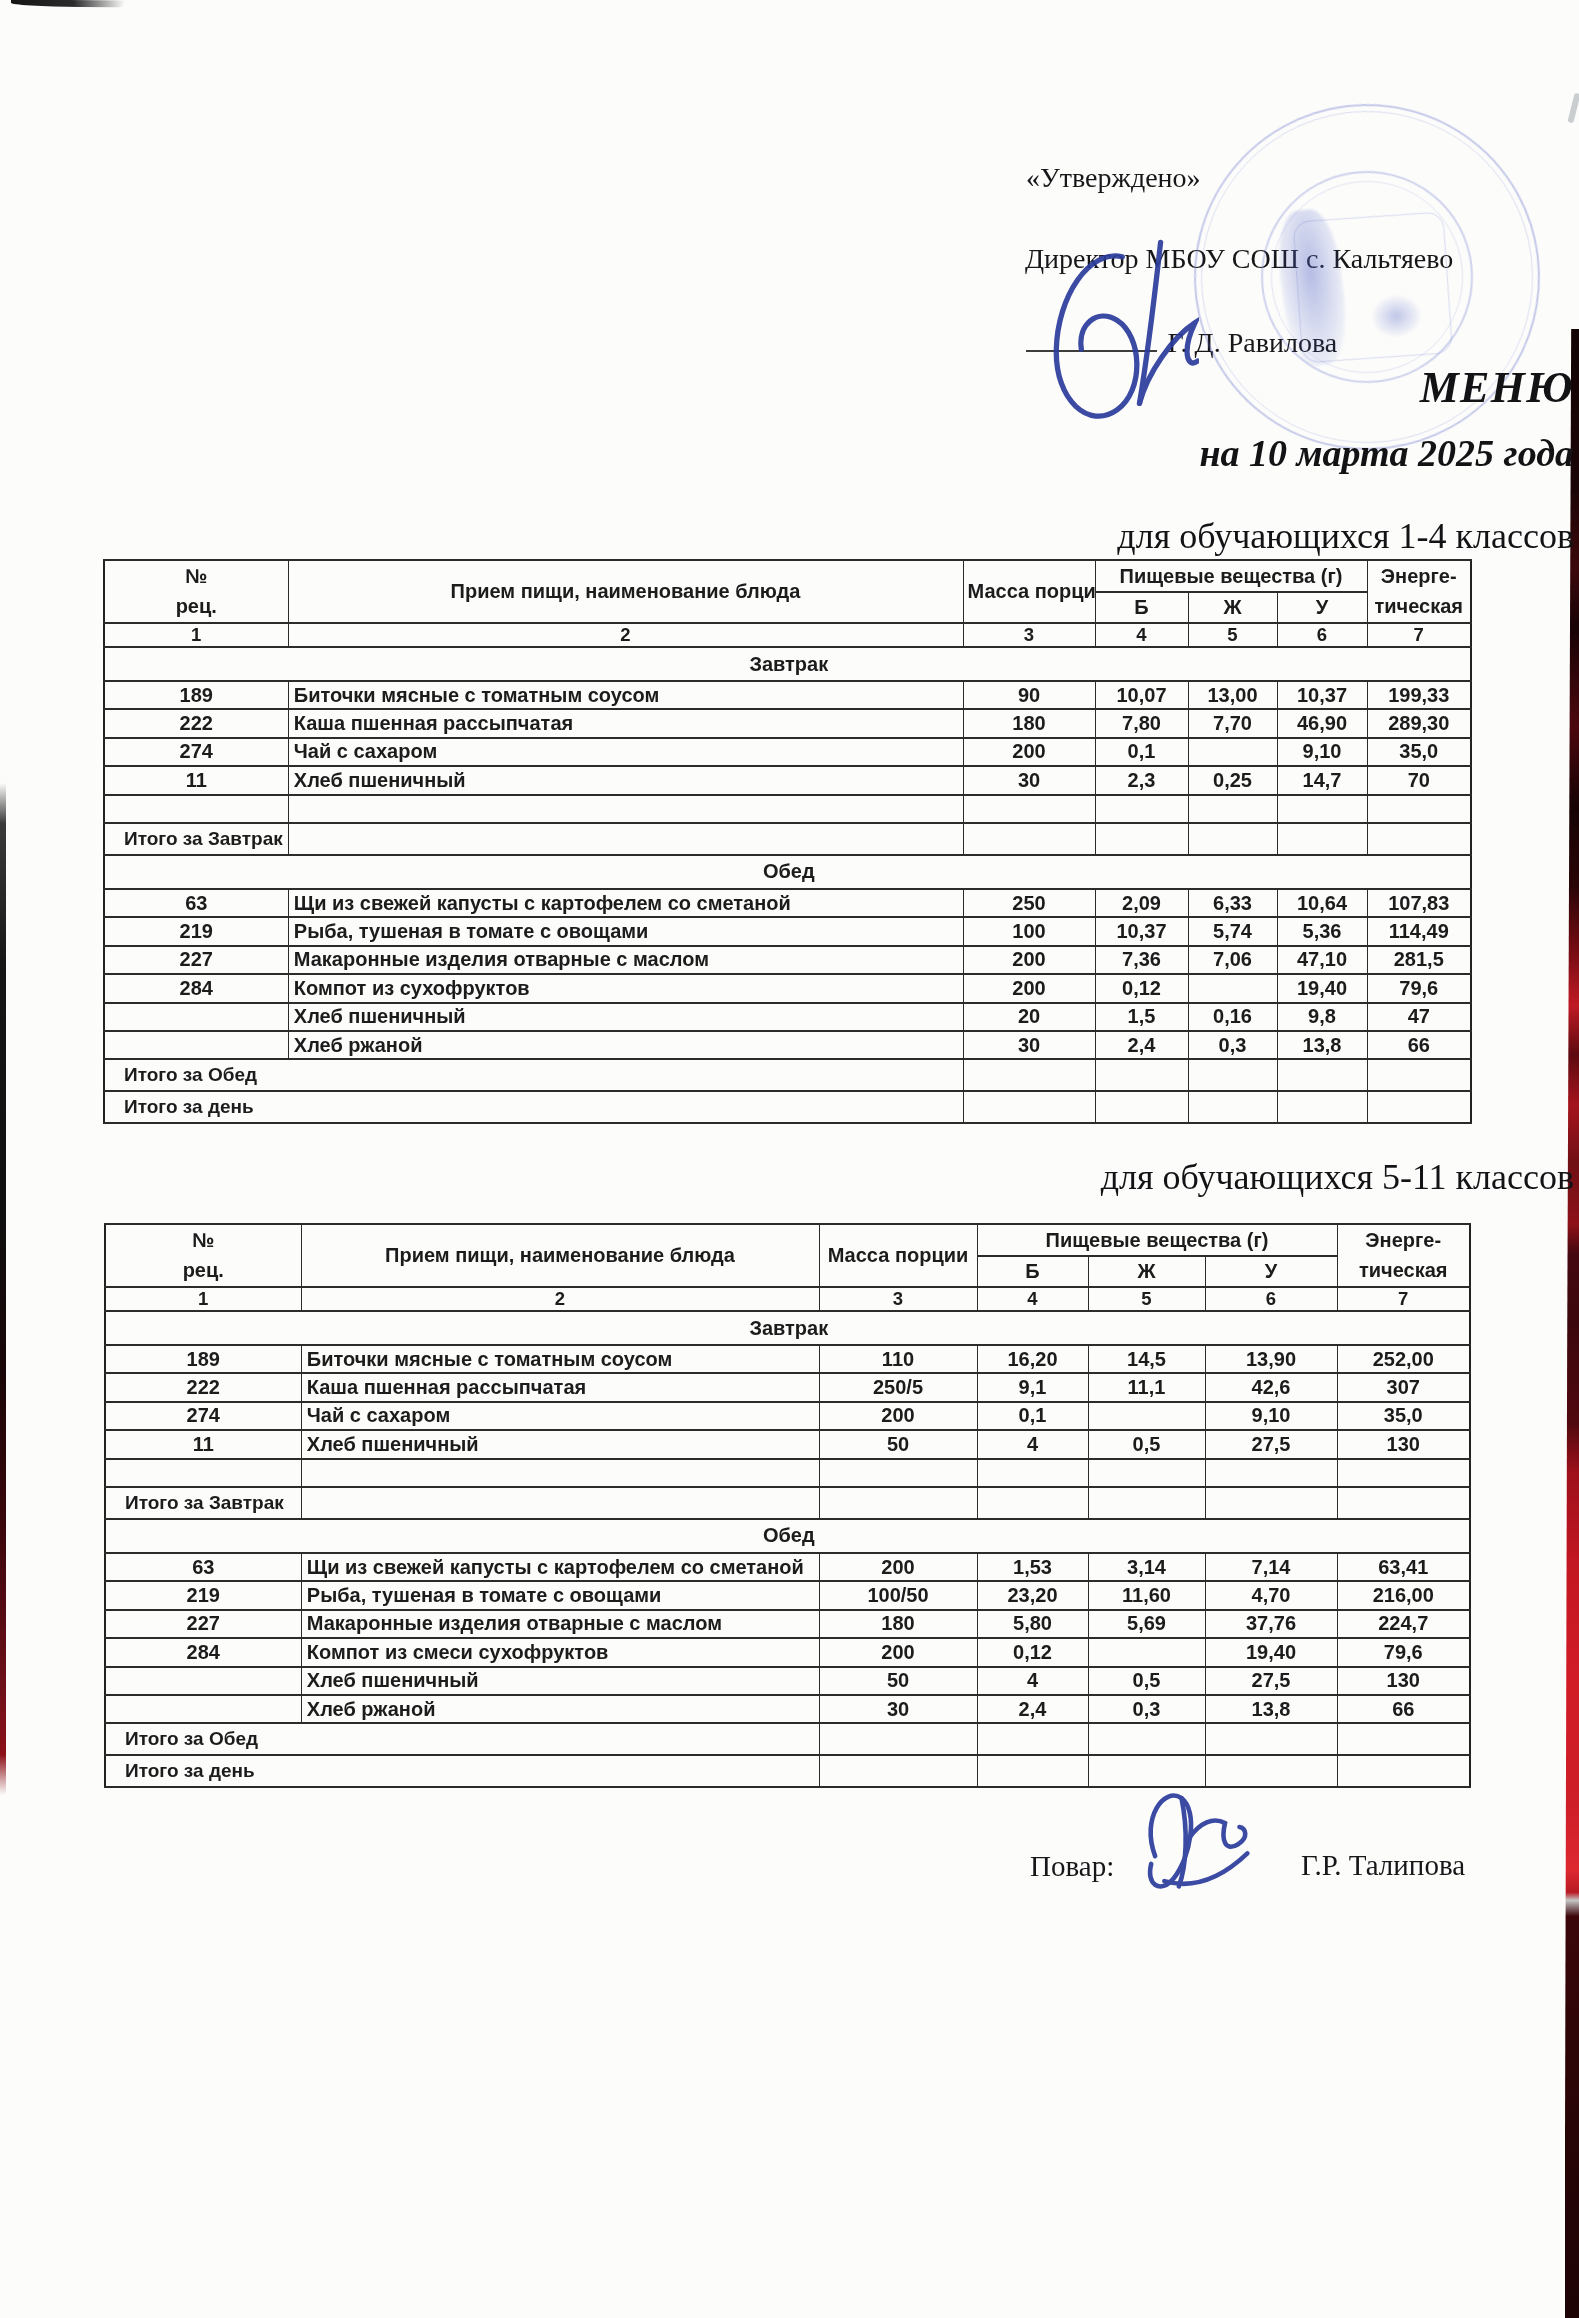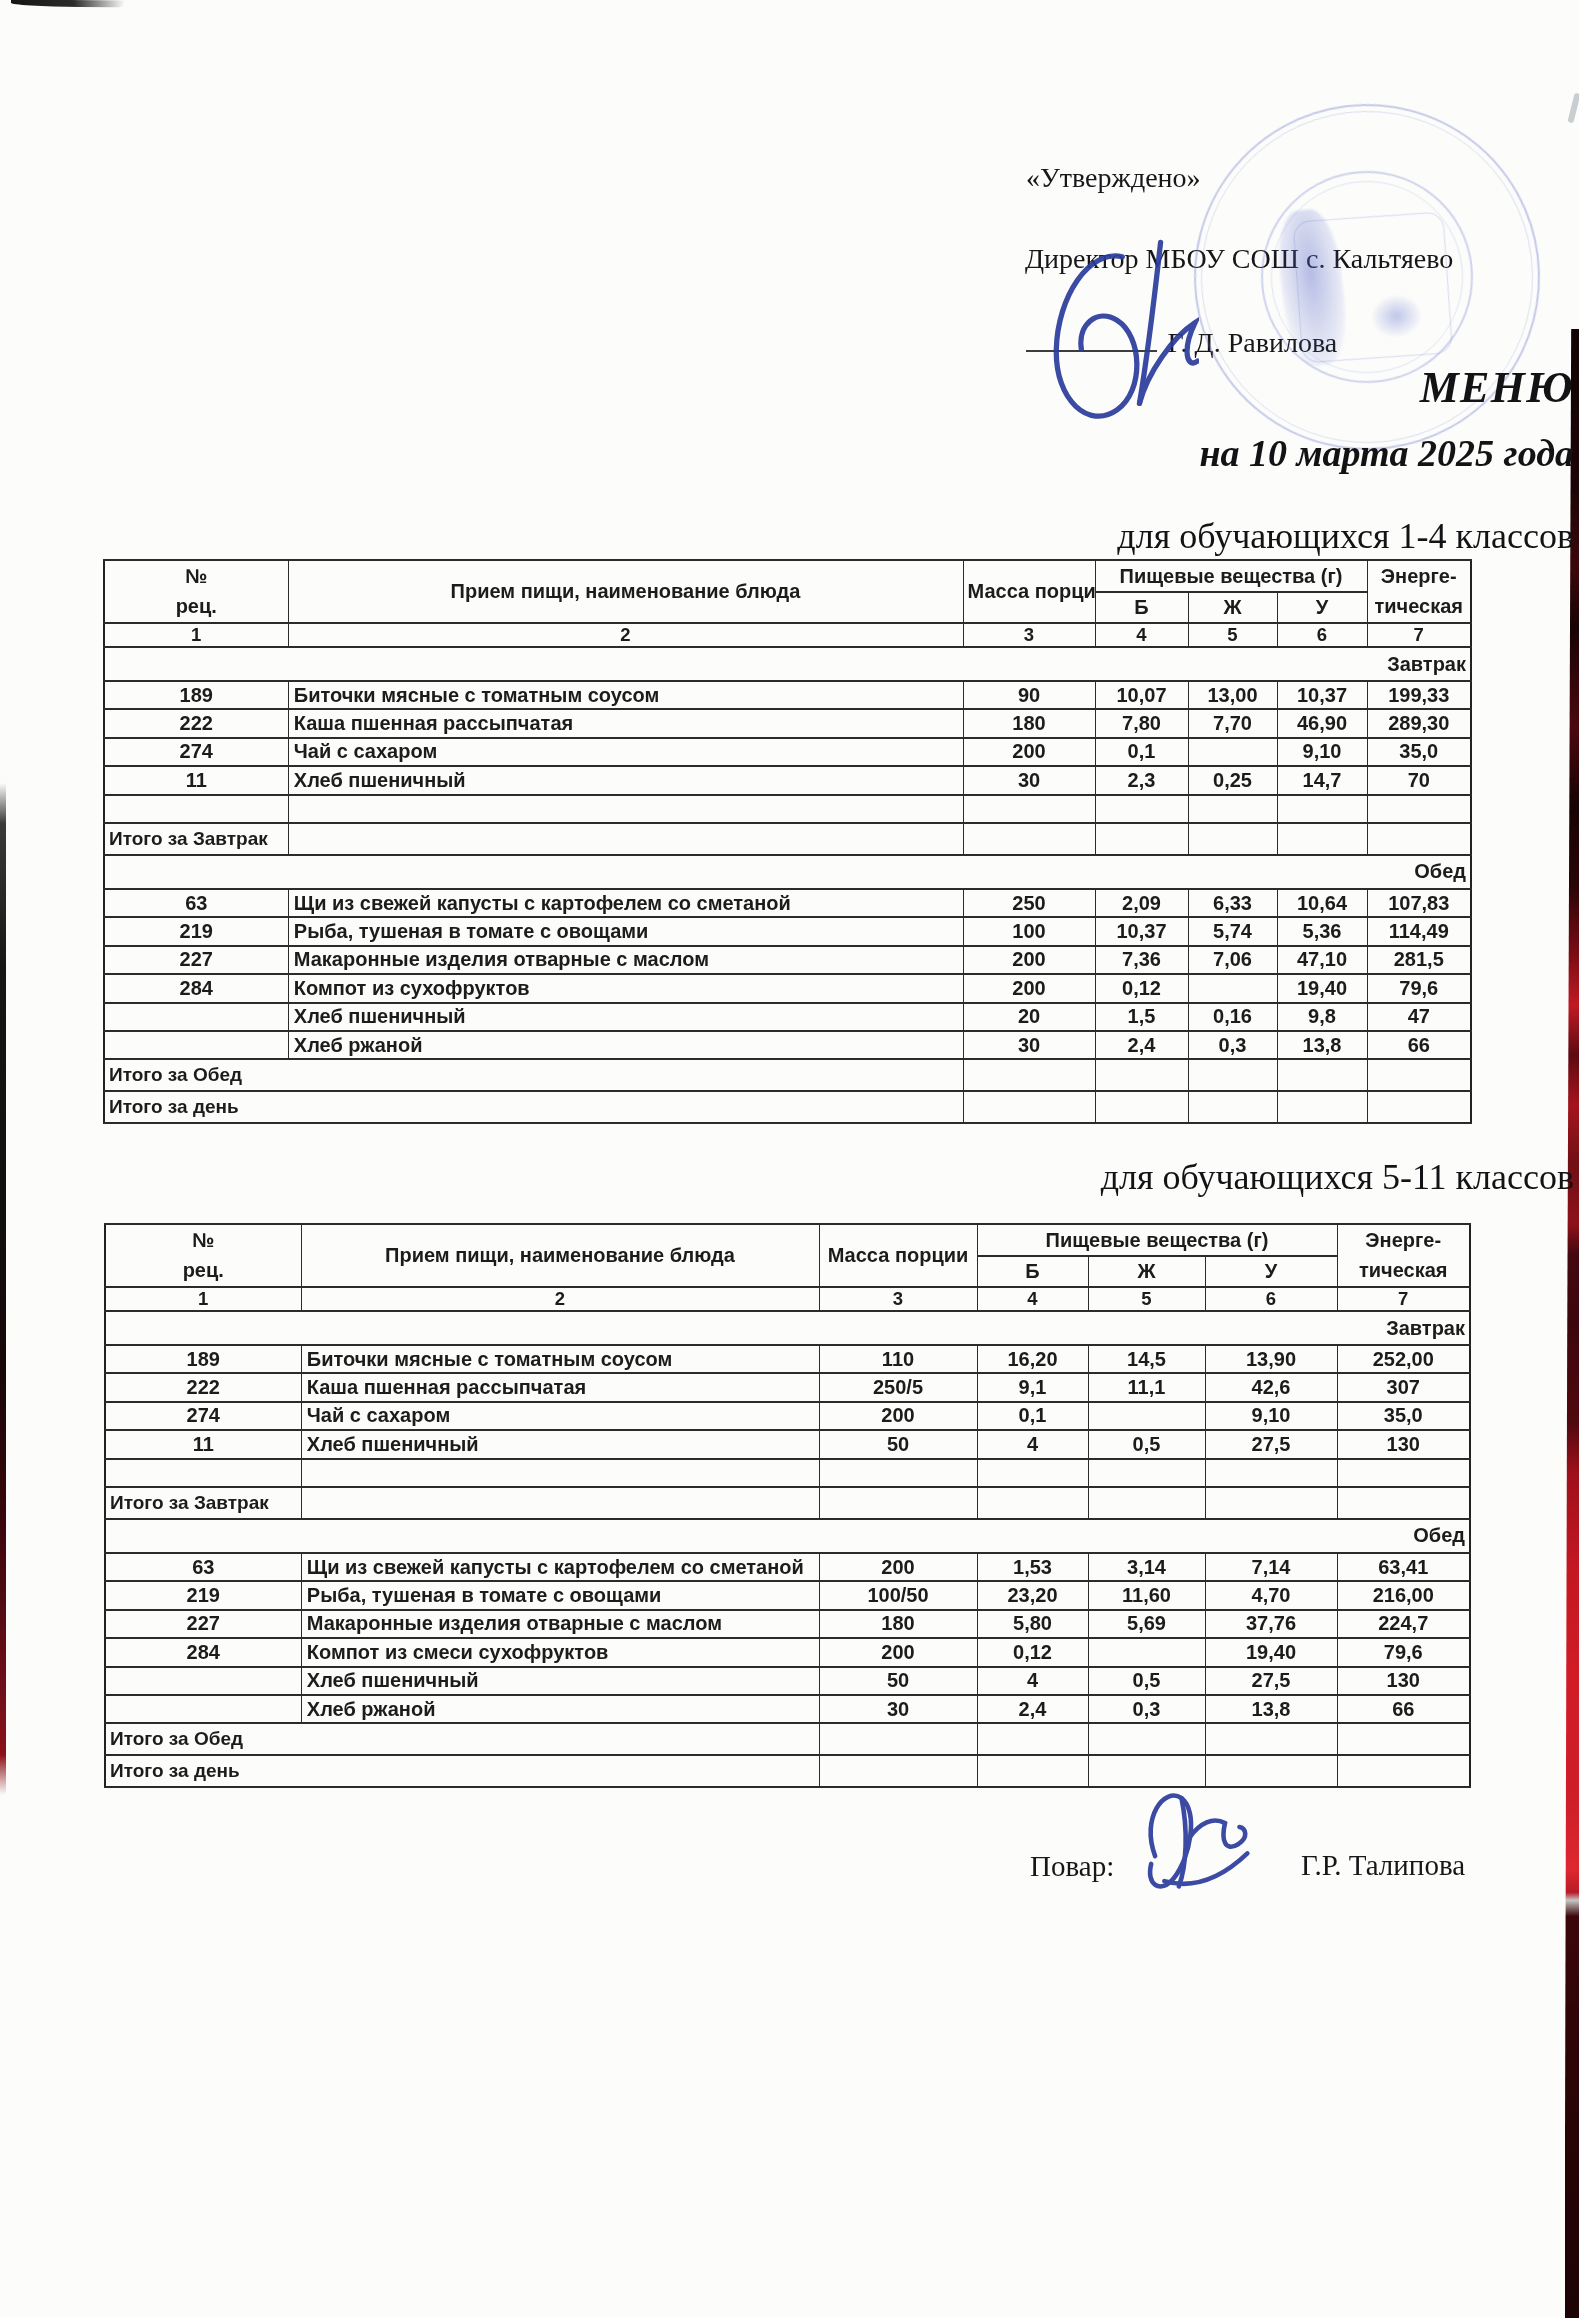--- a/index.html
+++ b/index.html
@@ -59,26 +59,26 @@
   
   table.menu-table{position:absolute; border-collapse:collapse; table-layout:fixed; border:2.6px solid #222;}
   #table1{left:103px; top:559px; width:1366px;}
   #table2{left:104px; top:1223px; width:1365px;}
   .menu-table td{border:1.3px solid #2b2b2b; border-top-width:2px; border-bottom-width:2px;
     font-size:20px; font-weight:600; color:#1c1c1c; text-align:center; vertical-align:middle;
     padding:0 4px; overflow:hidden; white-space:nowrap;}
   .menu-table tr.h1 td{height:30px;}
   .menu-table tr.h2 td{height:29px;}
   .menu-table tr.h3 td{height:21px; font-size:18.5px;}
-  .menu-table tr.r-section td{height:32px; text-align:right; font-weight:700; padding-left:6.6px;margin-top:12px;}
+  .menu-table tr.r-section td{height:32px; text-align:center; font-weight:700; padding-left:6.6px;margin-top:12px;}
   .menu-table tr.r-item td{height:26.4px;}
   .menu-table tr.r-empty td{height:26.4px;}
   .menu-table tr.r-total1 td,.menu-table tr.r-total2 td{height:30px;}
   .menu-table td.cell-dish{text-align:left; padding-left:5.3px;}
-  .menu-table td.total-label{text-align:left; font-weight:700; padding-left:4px; font-size:19px;}
+  .menu-table td.total-label{text-align:left; font-weight:700; padding-left:19px; font-size:19px;}
   .menu-table td.two-line div{line-height:25px;}
   .menu-table td.two-line div + div{margin-top:5.3px;}
   
   .footer-text{position:absolute; font-family:"Liberation Serif", serif; font-size:29px; color:#17171a; white-space:nowrap;text-align:right;}
   #cook-label{left:1030px; top:1850px;}
   #cook-name{left:1301px; top:1849px;}
 </style>
 </head>
 <body>
 

